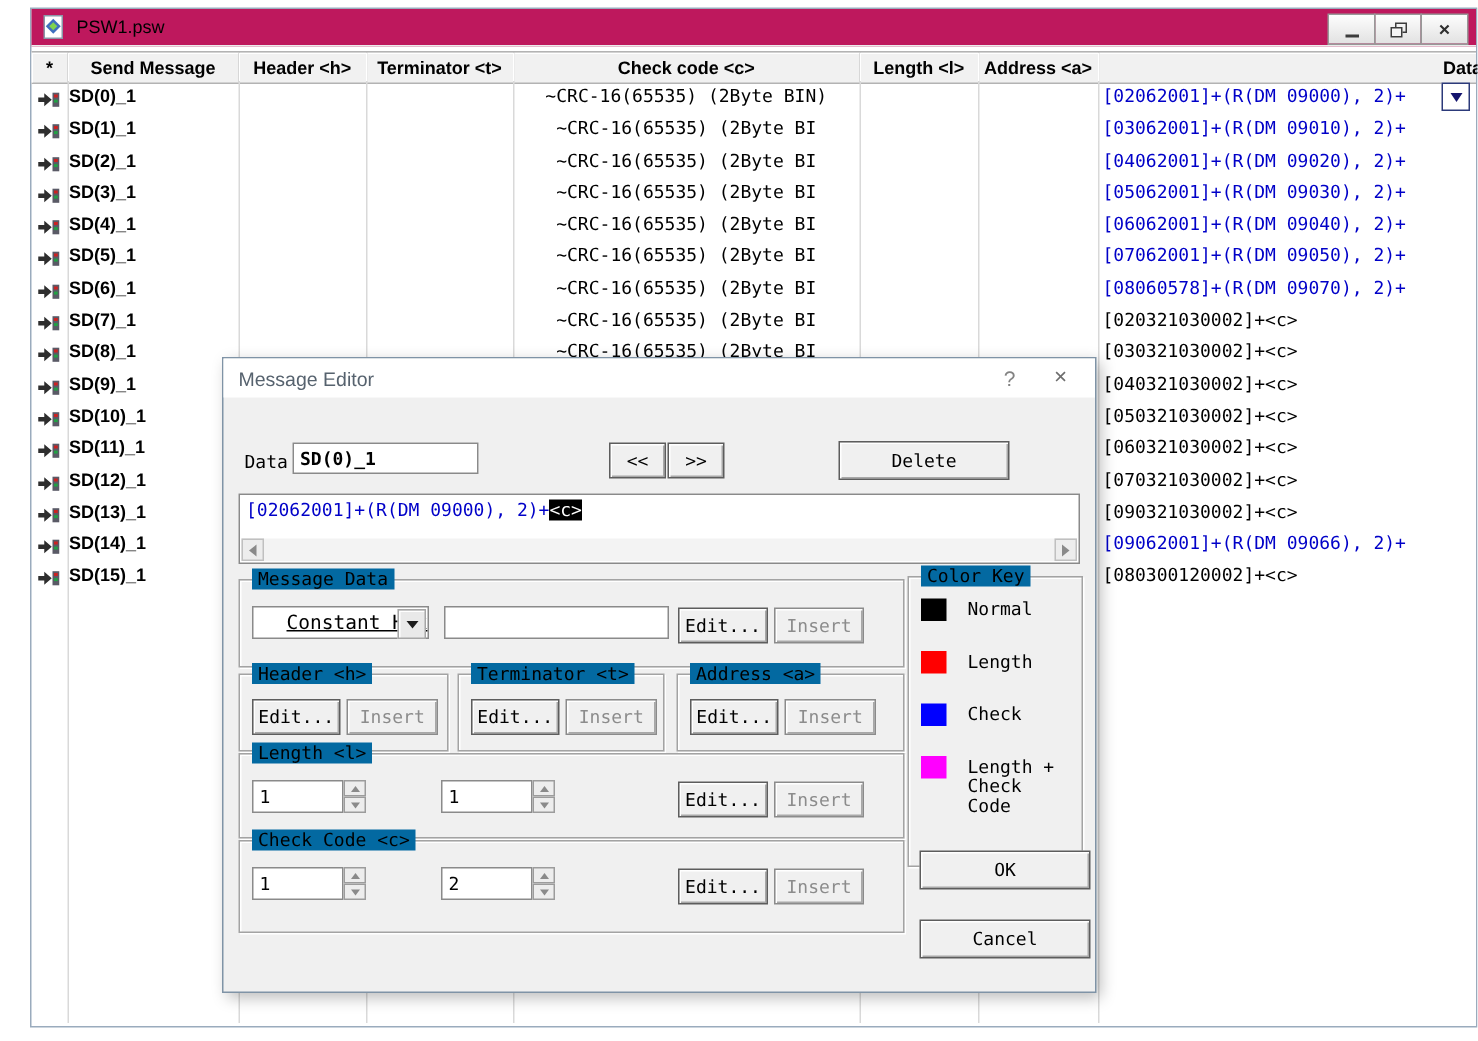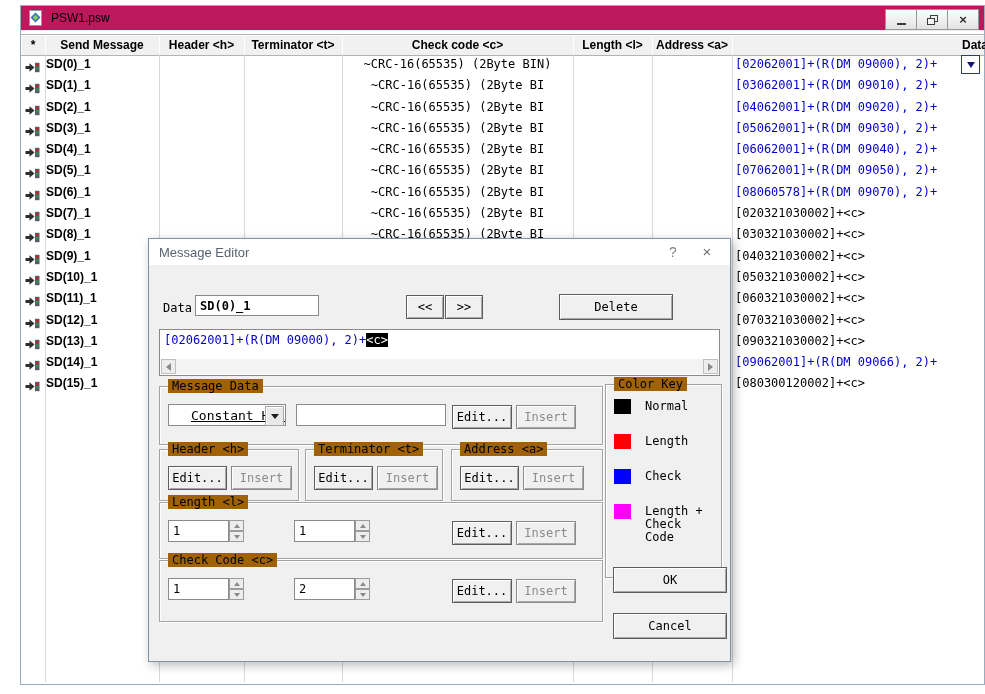--- a/index.html
+++ b/index.html
@@ -83,21 +83,21 @@
   .ed-blue{color:#0000c8;}
   .ed-sel{background:#000;color:#fff;}
   .ed-scroll{position:absolute;left:1px;right:1px;bottom:1px;height:15px;background:#f3f3f3;
              display:flex;justify-content:space-between;align-items:center;}
   .sbtn{width:15px;height:15px;background:#ededed;border:1px solid #c0c0c0;box-sizing:border-box;
         display:flex;align-items:center;justify-content:center;}
   .tri-l{width:0;height:0;border:4px solid transparent;border-right:5px solid #8a8a8a;margin-left:-4px;}
   .tri-r{width:0;height:0;border:4px solid transparent;border-left:5px solid #8a8a8a;margin-right:-4px;}
 
   .grp{position:absolute;border:1px solid #a3a3a3;box-shadow:inset 1px 1px 0 #fff,1px 1px 0 #fff;}
-  .grp-label{position:absolute;top:-8px;left:8px;background:#a16207;padding:0 4px;font-size:12px;white-space:pre;text-align:center;}
+  .grp-label{position:absolute;top:-8px;left:8px;background:#0369a1;padding:0 4px;font-size:12px;white-space:pre;text-align:center;}
 
   .grp-md{left:10px;top:147px;width:442px;height:57px;}
   .combo{position:absolute;left:8px;top:17px;width:118px;height:22px;background:#fff;border:1px solid #8a8a8a;box-sizing:border-box;}
   .combo-text{position:absolute;left:22px;top:3px;font-size:13px;white-space:pre;text-decoration:underline;}
   .combo-dd{position:absolute;top:1px;right:1px;width:17px;height:18px;background:#e9e9e9;border:1px solid #a6a6a6;
             display:flex;align-items:center;justify-content:center;box-shadow:inset 1px 1px 0 #fff;}
   .tri-dn{width:0;height:0;border:4px solid transparent;border-top:5px solid #1c1c1c;margin-top:5px;}
   .fld-md{left:136px;top:17px;width:150px;height:22px;}
   .btn-md-edit{left:292px;top:18px;width:58px;height:22px;}
   .btn-md-insert{left:356px;top:18px;width:58px;height:22px;}

